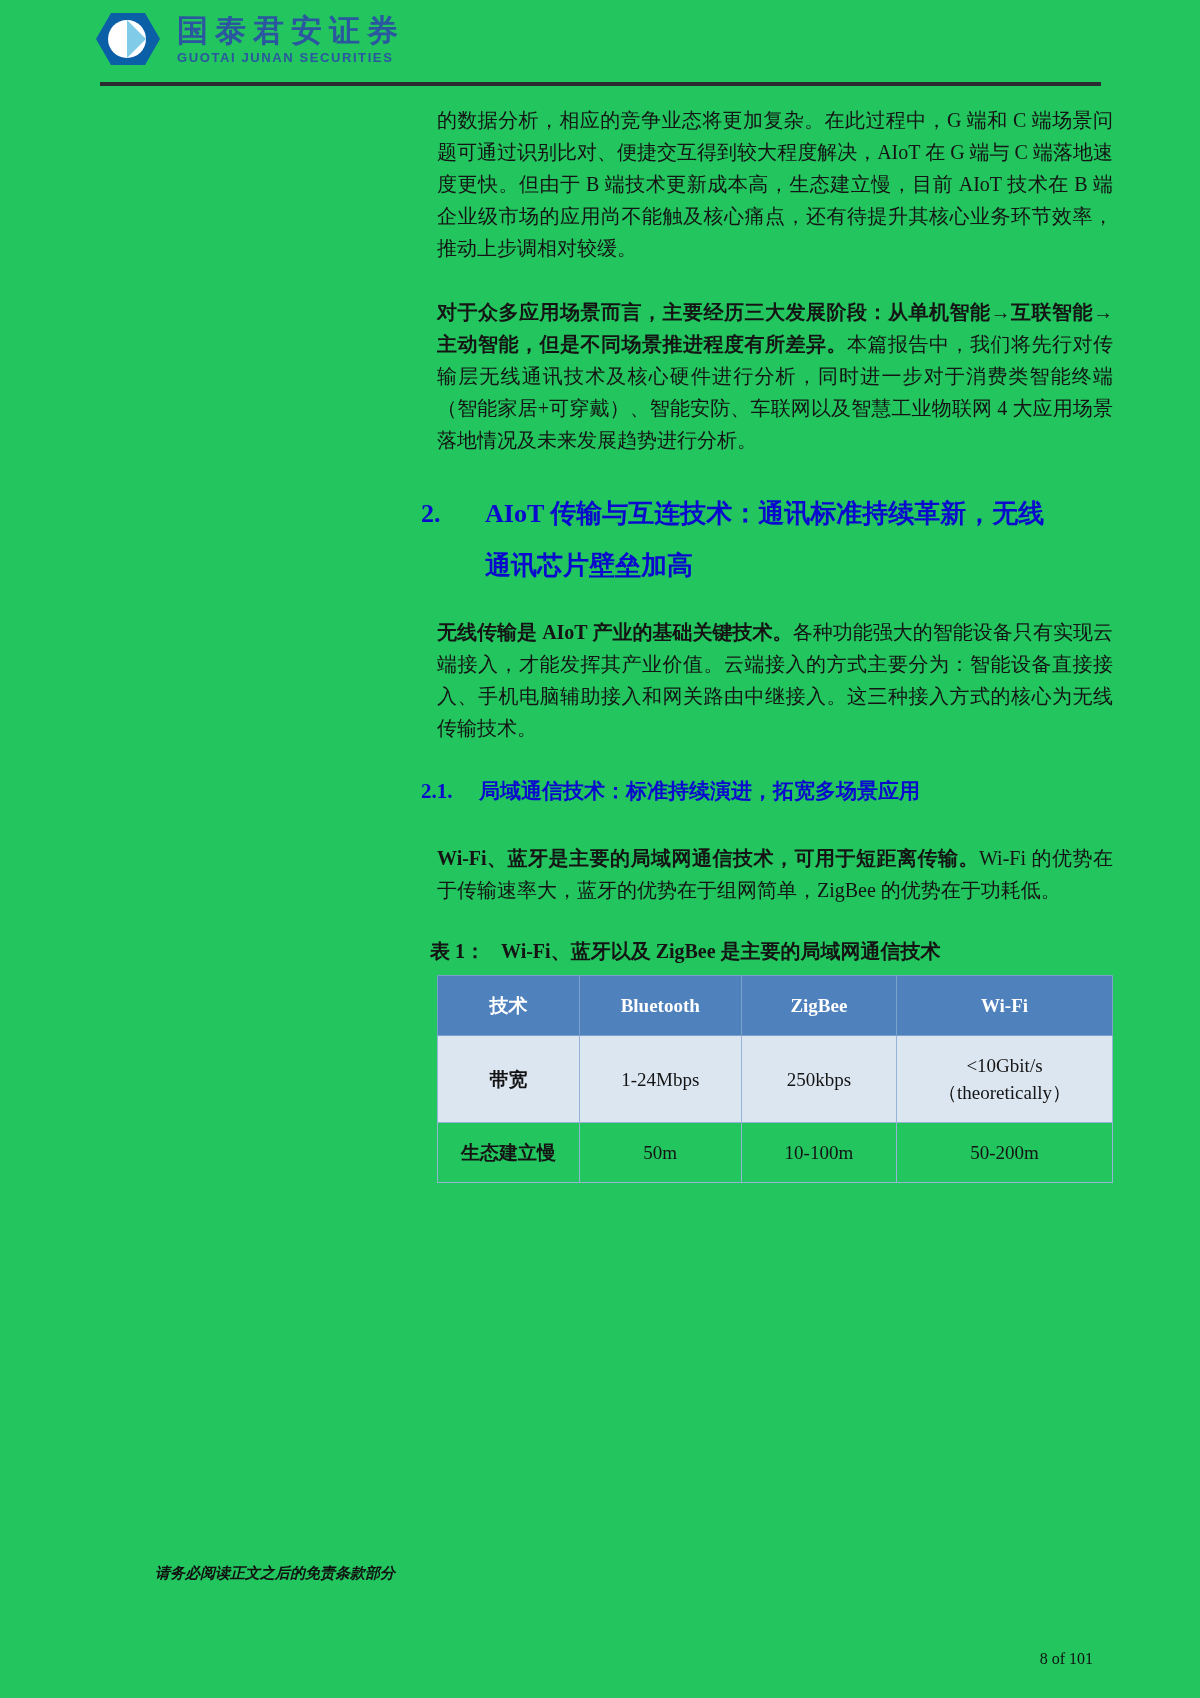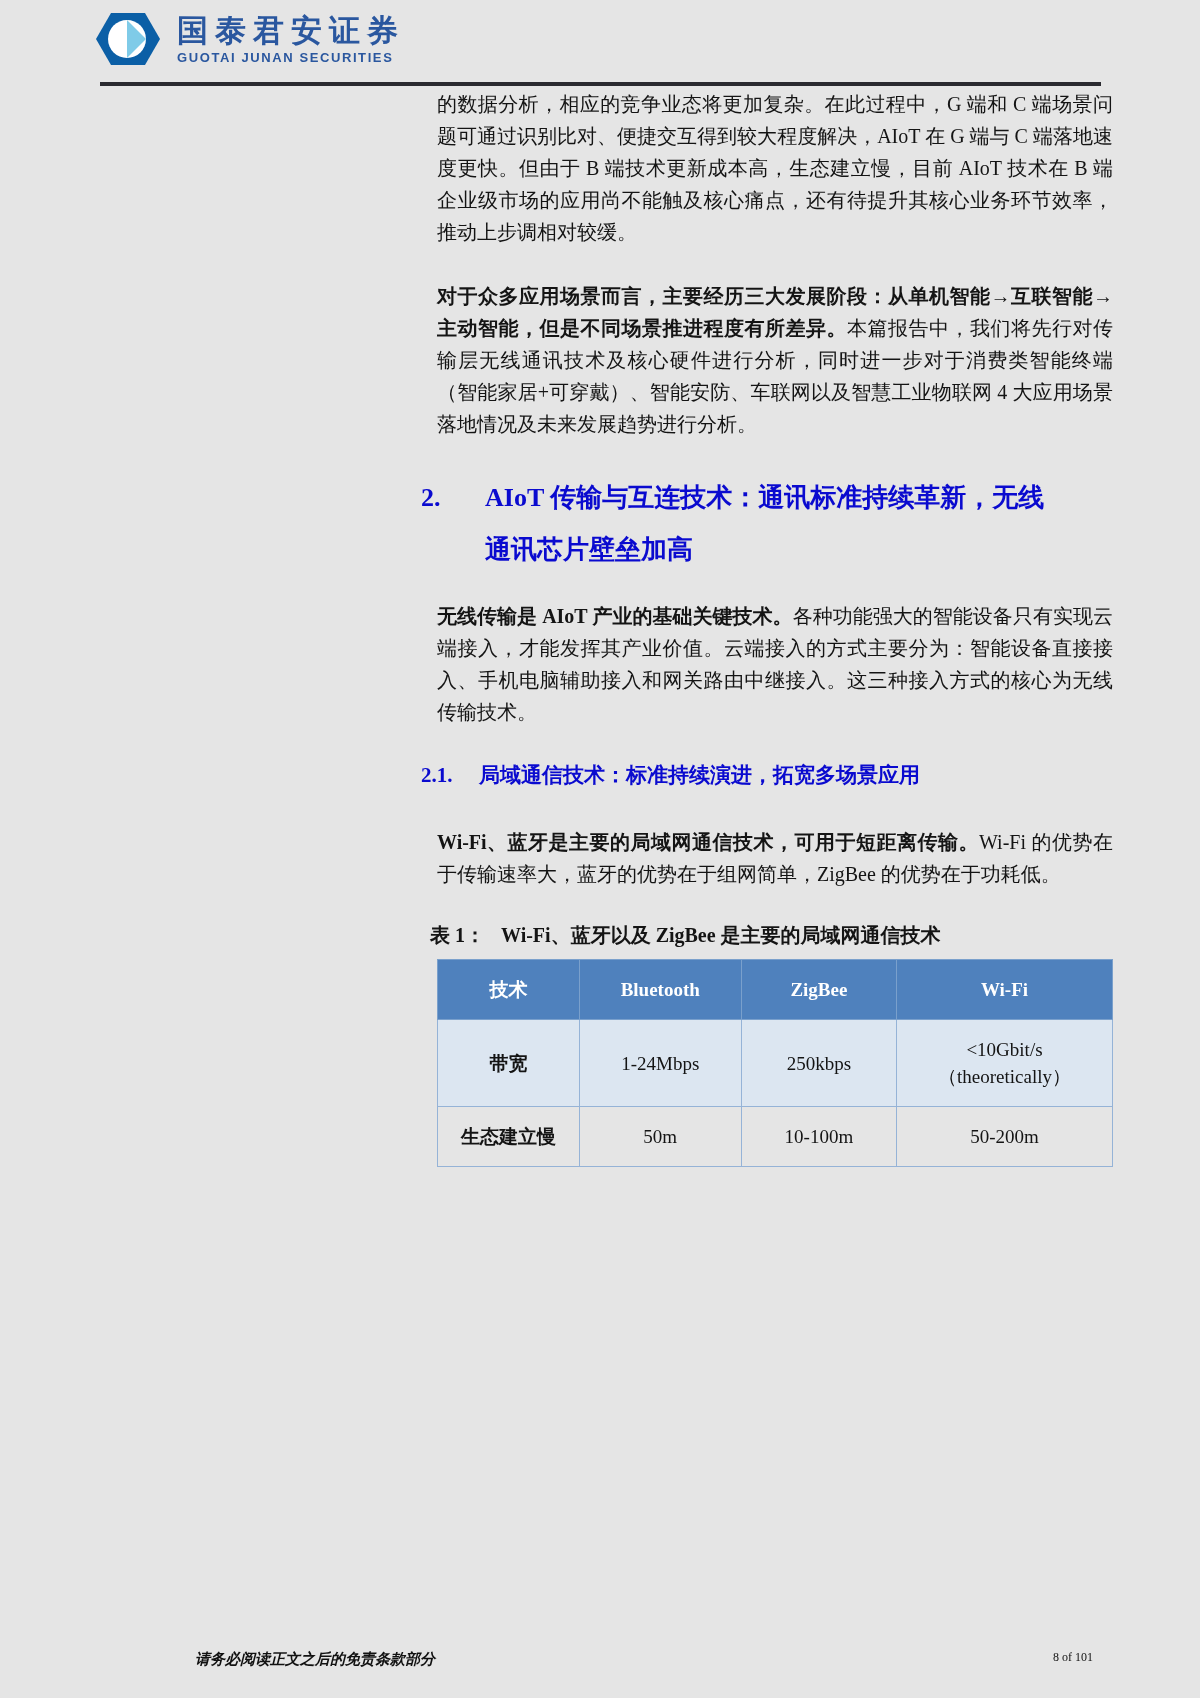--- a/index.html
+++ b/index.html
@@ -1,40 +1,40 @@
 <!DOCTYPE html>
 <html><head>
 <meta charset="utf-8">
 <style>
   * { margin:0; padding:0; box-sizing:border-box; }
   html,body { background:#ffffff; }
   .page {
     position:relative;
     width:1200px; height:1698px;
-    background:#e5e5e5;
+    background:#22c55e;
     font-family:"Liberation Serif","DejaVu Serif",serif;
     color:#141414;
     overflow:hidden;
   }
 
   
   .logo { position:absolute; left:95px; top:12px; display:flex; align-items:center; gap:16px; }
   .logo-text { display:flex; flex-direction:column; }
   .logo-cn {
     font-family:"Liberation Sans","DejaVu Sans",sans-serif;
     font-size:31px; font-weight:bold; color:#2a579f; letter-spacing:7px; line-height:34px;
   }
   .logo-en {
     font-family:"Liberation Sans","DejaVu Sans",sans-serif;
     font-size:13px; font-weight:bold; color:#2a579f; letter-spacing:1.6px; margin-top:2px;
   }
   .header-rule { position:absolute; left:100px; top:82px; width:1001px; height:4px; background:#2a2a30; }
 
   
-  .content { position:absolute; left:437px; top:88px; width:676px; }
+  .content { position:absolute; left:437px; top:104px; width:676px; }
   p.body {
     font-size:20px; line-height:32px; text-align:justify;
     margin-bottom:32px;
   }
   p.body .lead { font-weight:bold; }
   p.body.all-bold { font-weight:bold; }
 
   .h-main {
     display:flex; color:#0a0acf; font-weight:bold;
     font-size:26px; line-height:52px;
@@ -64,26 +64,26 @@
   table.data thead th {
     background:#4f81bd; color:#ffffff; font-weight:bold;
     border-color:#7aa0cc;
   }
   table.data .row-alt td { background:#dce6f1; }
   table.data td.row-label { font-weight:bold; }
   .col-1 { width:21%; } .col-2 { width:24%; } .col-3 { width:23%; } .col-4 { width:32%; }
 
   
   .footer-disclaimer {
-    position:absolute; left:155px; top:1650px;
-    font-size:15px; font-weight:bold; font-style:italic; color:#111111;margin-left:40px;
+    position:absolute; left:155px; top:1564px;
+    font-size:15px; font-weight:bold; font-style:italic; color:#111111;
   }
   .footer-page {
     position:absolute; right:107px; top:1650px;
-    font-size:12px; color:#111111;
+    font-size:16px; color:#111111;
   }
 </style>
 </head>
 <body>
 
 <div class="page">
 
   <div class="logo">
     <svg width="66" height="54" viewBox="0 0 66 54">
       <polygon points="16,1 50,1 65,27 50,53 16,53 1,27" fill="#0b5fa6"></polygon>

